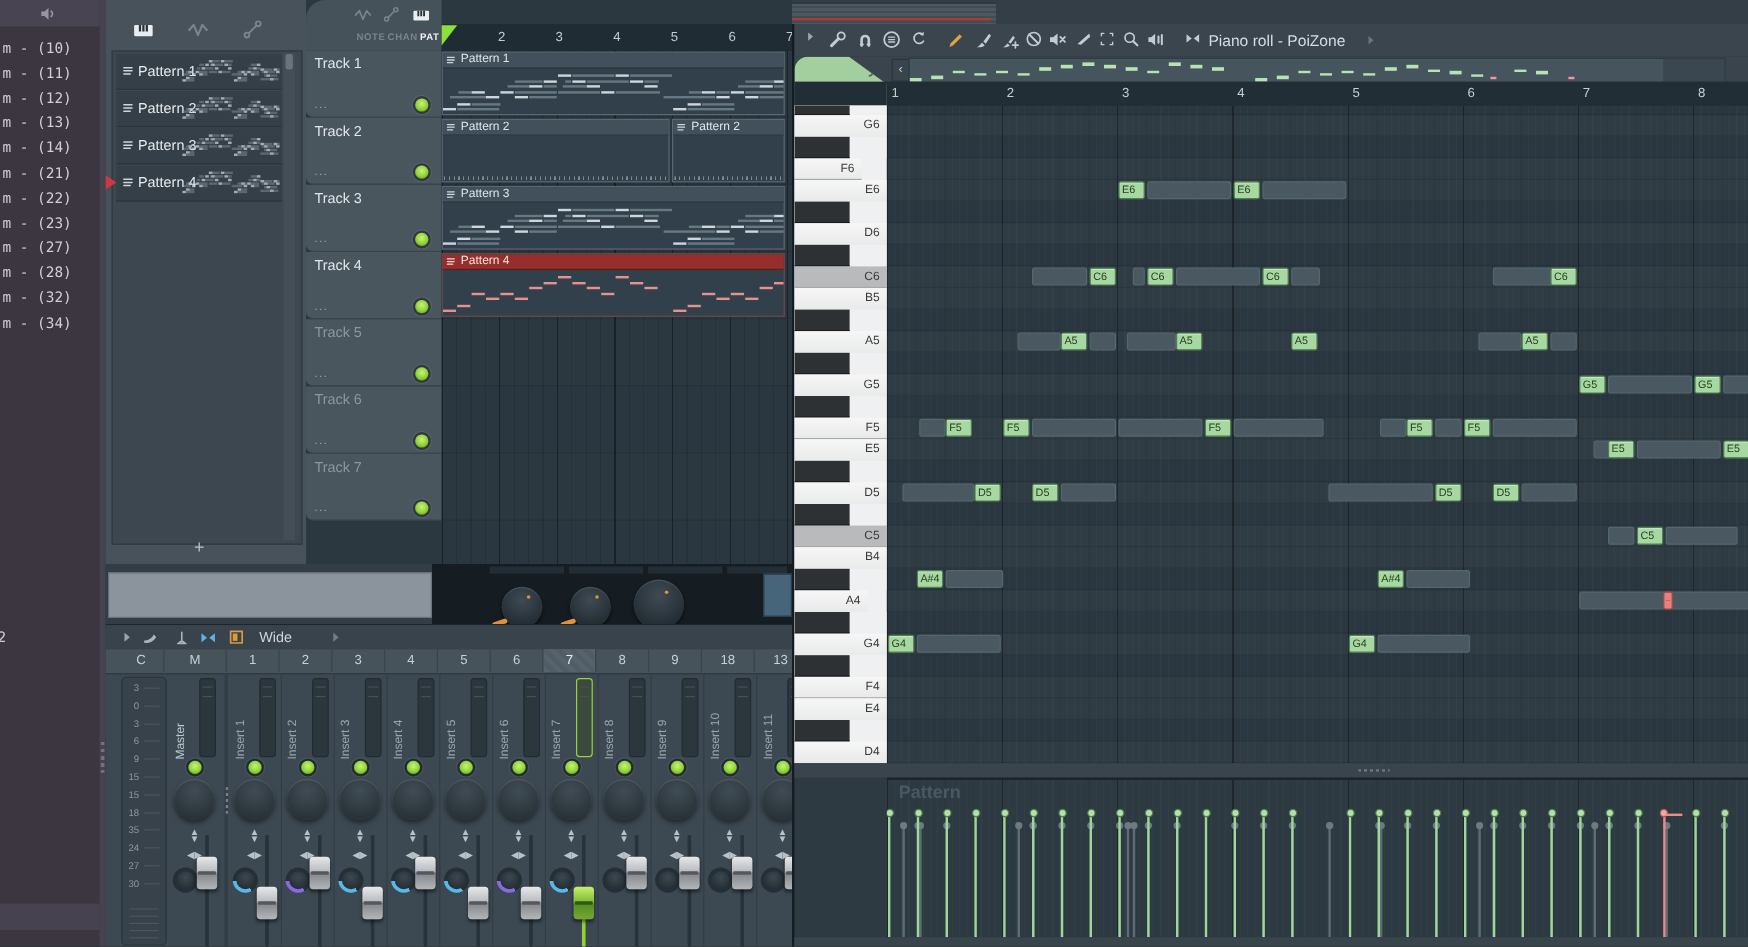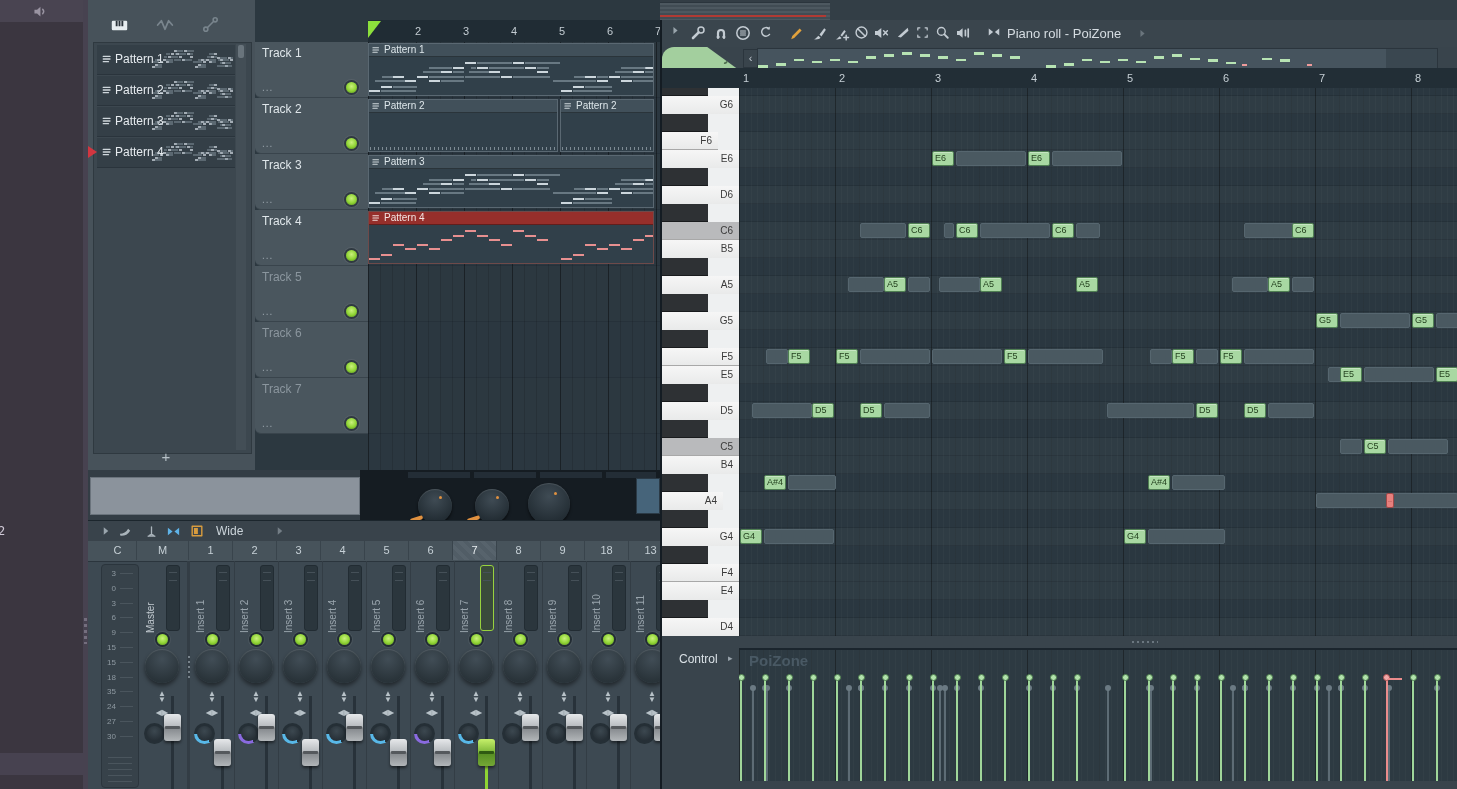--- a/index.html
+++ b/index.html
@@ -28,20 +28,34 @@
 
   <div class="abs" id="browser" style="left:0;top:0;width:88px;height:789px;background:#3b3640;">
     <div class="abs" style="left:0;top:0;width:83px;height:22px;background:#494451;">
       <span class="abs" id="browser-speaker" style="left:32px;top:4px;">
           <svg width="15" height="15" viewBox="0 0 16 16" fill="none" stroke="#9a94a2" stroke-width="1.5" stroke-linecap="round" stroke-linejoin="round">
             <path d="M2.6 6 h2.8 L9 2.8 v10.4 L5.4 10 H2.6 Z" fill="#9a94a2" stroke="none"></path>
             <path d="M11.4 5.6 q2.2 2.4 0 4.8"></path>
           </svg>
         </span>
     </div>
+    <div class="abs" id="browser-items" style="left:0;top:30px;width:83px;">
+        <div class="mono" style="color: rgb(210, 205, 216); font-size: 12px; height: 20.8px; line-height: 20.8px; padding-left: 2px; white-space: nowrap;">m - (10)</div>
+        <div class="mono" style="color: rgb(210, 205, 216); font-size: 12px; height: 20.8px; line-height: 20.8px; padding-left: 2px; white-space: nowrap;">m - (11)</div>
+        <div class="mono" style="color: rgb(210, 205, 216); font-size: 12px; height: 20.8px; line-height: 20.8px; padding-left: 2px; white-space: nowrap;">m - (12)</div>
+        <div class="mono" style="color: rgb(210, 205, 216); font-size: 12px; height: 20.8px; line-height: 20.8px; padding-left: 2px; white-space: nowrap;">m - (13)</div>
+        <div class="mono" style="color: rgb(210, 205, 216); font-size: 12px; height: 20.8px; line-height: 20.8px; padding-left: 2px; white-space: nowrap;">m - (14)</div>
+        <div class="mono" style="color: rgb(210, 205, 216); font-size: 12px; height: 20.8px; line-height: 20.8px; padding-left: 2px; white-space: nowrap;">m - (21)</div>
+        <div class="mono" style="color: rgb(210, 205, 216); font-size: 12px; height: 20.8px; line-height: 20.8px; padding-left: 2px; white-space: nowrap;">m - (22)</div>
+        <div class="mono" style="color: rgb(210, 205, 216); font-size: 12px; height: 20.8px; line-height: 20.8px; padding-left: 2px; white-space: nowrap;">m - (23)</div>
+        <div class="mono" style="color: rgb(210, 205, 216); font-size: 12px; height: 20.8px; line-height: 20.8px; padding-left: 2px; white-space: nowrap;">m - (27)</div>
+        <div class="mono" style="color: rgb(210, 205, 216); font-size: 12px; height: 20.8px; line-height: 20.8px; padding-left: 2px; white-space: nowrap;">m - (28)</div>
+        <div class="mono" style="color: rgb(210, 205, 216); font-size: 12px; height: 20.8px; line-height: 20.8px; padding-left: 2px; white-space: nowrap;">m - (32)</div>
+        <div class="mono" style="color: rgb(210, 205, 216); font-size: 12px; height: 20.8px; line-height: 20.8px; padding-left: 2px; white-space: nowrap;">m - (34)</div>
+      </div>
     <div class="abs mono" style="left:-2px;top:524px;color:#cfc9d6;font-size:12px;">2</div>
     <div class="abs" style="left:83px;top:0;width:5px;height:789px;background:#474250;"></div>
     <div class="abs" style="left:84px;top:618px;width:3px;height:26px;background:repeating-linear-gradient(180deg,#746e7e 0 3px,transparent 3px 6px);"></div>
     <div class="abs" style="left:0;top:753px;width:83px;height:22px;background:#474250;"></div>
   </div>
 
   <div class="abs" id="pattern-panel" style="left:88px;top:0;width:167px;height:470px;background:#47525a;">
     <span class="abs" id="pp-tab-piano" style="left:22px;top:16px;">
         <svg width="19" height="19" viewBox="0 0 16 16">
           <rect x="1.5" y="4" width="13" height="8" rx="1" fill="#e7edf0"></rect>
@@ -347,20 +361,43 @@
           <div style="position: absolute; left: -9px; top: 8px; width: 0px; height: 0px; border-left: 9px solid rgb(210, 54, 64); border-top: 6px solid transparent; border-bottom: 6px solid transparent;"></div>
         </div>
       </div>
     <div class="abs" style="left:148px;top:44px;width:10px;height:406px;background:#434e56;">
       <div class="abs" style="left:2px;top:1px;width:6px;height:13px;background:#69747c;border-radius:2px;"></div>
     </div>
     <div class="abs" id="add-pattern" style="left:70px;top:449px;width:16px;height:16px;color:#b7c1c7;font-size:15px;text-align:center;line-height:16px;">+</div>
   </div>
 
   <div class="abs" id="playlist" style="left:255px;top:0;width:405px;height:470px;background:#2c3840;">
+    <div class="abs" id="pl-corner" style="left:0;top:0;width:113px;height:42px;background:#46525a;border-radius:16px 0 0 0;border-bottom:1px solid #2a343c;">
+      <span class="abs" id="plc-wave" style="left:40px;top:5px;">
+          <svg width="15" height="15" viewBox="0 0 16 16" fill="none" stroke="#79858d" stroke-width="1.5" stroke-linecap="round" stroke-linejoin="round">
+            <path d="M1.5 8 L4.8 4.2 L8 11.8 L11.2 4.2 L14.5 8" stroke-width="1.6"></path>
+          </svg>
+        </span>
+      <span class="abs" id="plc-link" style="left:64px;top:5px;">
+          <svg width="14" height="14" viewBox="0 0 16 16" fill="none" stroke="#79858d" stroke-width="1.5" stroke-linecap="round" stroke-linejoin="round">
+            <circle cx="3.6" cy="12.4" r="1.9"></circle>
+            <circle cx="12.4" cy="3.6" r="1.9"></circle>
+            <path d="M5.2 10.8 L10.8 5.2"></path>
+          </svg>
+        </span>
+      <span class="abs" id="plc-piano" style="left:88px;top:5px;">
+          <svg width="16" height="16" viewBox="0 0 16 16">
+            <rect x="1.5" y="4" width="13" height="8" rx="1" fill="#e7edf0"></rect>
+            <path d="M5.6 4 v4.6 M8 4 v4.6 M10.4 4 v4.6" stroke="#2a333a" stroke-width="1.6"></path>
+          </svg>
+        </span>
+      <span class="abs" style="left:42px;top:26px;font-size:8px;font-weight:bold;color:#79848d;letter-spacing:.5px;">NOTE</span>
+      <span class="abs" style="left:68px;top:26px;font-size:8px;font-weight:bold;color:#79848d;letter-spacing:.5px;">CHAN</span>
+      <span class="abs" style="left:95px;top:26px;font-size:8px;font-weight:bold;color:#eaf0f3;letter-spacing:.5px;">PAT</span>
+    </div>
     <div class="abs" id="pl-timeline" style="left:113px;top:20px;width:292px;height:22px;background:#202c34;border-bottom:1px solid #161f26;">
         <div style="position: absolute; left: 47px; top: 5px; font-size: 11px; color: rgb(195, 204, 210);">2</div>
         <div style="position: absolute; left: 95px; top: 5px; font-size: 11px; color: rgb(195, 204, 210);">3</div>
         <div style="position: absolute; left: 143px; top: 5px; font-size: 11px; color: rgb(195, 204, 210);">4</div>
         <div style="position: absolute; left: 191px; top: 5px; font-size: 11px; color: rgb(195, 204, 210);">5</div>
         <div style="position: absolute; left: 239px; top: 5px; font-size: 11px; color: rgb(195, 204, 210);">6</div>
         <div style="position: absolute; left: 287px; top: 5px; font-size: 11px; color: rgb(195, 204, 210);">7</div>
       </div>
     <div class="abs" style="left:113px;top:21px;width:0;height:0;border-top:17px solid #8ce03c;border-right:13px solid transparent;"></div>
     <div class="abs" id="pl-tracks" style="left:0;top:42px;width:405px;height:428px;overflow:hidden;">
@@ -1271,26 +1308,22 @@
           <div style="position: absolute; left: 625px; top: 351px; width: 22px; height: 15px; background: rgb(168, 216, 162); border: 1px solid rgb(79, 127, 82); border-radius: 2px; box-sizing: border-box; font-size: 9px; color: rgb(36, 65, 31); line-height: 13px; padding-left: 2px; overflow: hidden; box-shadow: rgba(255, 255, 255, 0.35) 0px 1px 0px inset;">C5</div>
           <div style="position: absolute; left: 673px; top: 225px; width: 22px; height: 15px; background: rgb(168, 216, 162); border: 1px solid rgb(79, 127, 82); border-radius: 2px; box-sizing: border-box; font-size: 9px; color: rgb(36, 65, 31); line-height: 13px; padding-left: 2px; overflow: hidden; box-shadow: rgba(255, 255, 255, 0.35) 0px 1px 0px inset;">G5</div>
           <div style="position: absolute; left: 697px; top: 279px; width: 22px; height: 15px; background: rgb(168, 216, 162); border: 1px solid rgb(79, 127, 82); border-radius: 2px; box-sizing: border-box; font-size: 9px; color: rgb(36, 65, 31); line-height: 13px; padding-left: 2px; overflow: hidden; box-shadow: rgba(255, 255, 255, 0.35) 0px 1px 0px inset;">E5</div>
           <div style="position: absolute; left: 646.6px; top: 405px; width: 8.8px; height: 15px; background: rgb(232, 128, 125); border: 1px solid rgb(160, 72, 72); border-radius: 2px; box-sizing: border-box; font-size: 7px; color: rgb(138, 58, 58); line-height: 12px; text-align: center;">..</div>
         </div>
       </div>
 
     <div class="abs" style="left:0;top:616px;width:797px;height:12px;background:#39444c;">
       <div class="abs" style="left:470px;top:5px;width:26px;height:2px;background:repeating-linear-gradient(90deg,#6b7780 0 2px,transparent 2px 5px);"></div>
     </div>
-    <div class="abs" style="left:0;top:628px;width:77px;height:133px;background:#39444c;">
-      <span id="control-label" class="abs" style="left:17px;top:4px;font-size:12px;color:#d9e0e5;">Control</span>
-      <span class="abs" style="left:66px;top:5px;font-size:9px;color:#9aa5ad;">▸</span>
-    </div>
     <div class="abs vlines" id="pr-velocity" style="left:77px;top:628px;width:720px;height:133px;background-color:#2d3a42;border-top:2px solid #1b252d;overflow:hidden;">
-      <span id="velocity-label" class="abs" style="left:10px;top:2px;font-size:15px;font-weight:bold;color:#495964;">PoiZone</span>
+      <span id="velocity-label" class="abs" style="left:10px;top:2px;font-size:15px;font-weight:bold;color:#495964;">Pattern</span>
     <div style="position: absolute; left: 217px; top: 40px; width: 2px; height: 91px; background: rgb(93, 108, 117);">
           <div style="position: absolute; left: -2px; top: -5px; width: 6px; height: 6px; border-radius: 50%; background: rgb(107, 122, 131);"></div>
         </div>
         <div style="position: absolute; left: 313px; top: 40px; width: 2px; height: 91px; background: rgb(93, 108, 117);">
           <div style="position: absolute; left: -2px; top: -5px; width: 6px; height: 6px; border-radius: 50%; background: rgb(107, 122, 131);"></div>
         </div>
         <div style="position: absolute; left: 121px; top: 40px; width: 2px; height: 91px; background: rgb(93, 108, 117);">
           <div style="position: absolute; left: -2px; top: -5px; width: 6px; height: 6px; border-radius: 50%; background: rgb(107, 122, 131);"></div>
         </div>
         <div style="position: absolute; left: 205px; top: 40px; width: 2px; height: 91px; background: rgb(93, 108, 117);">

